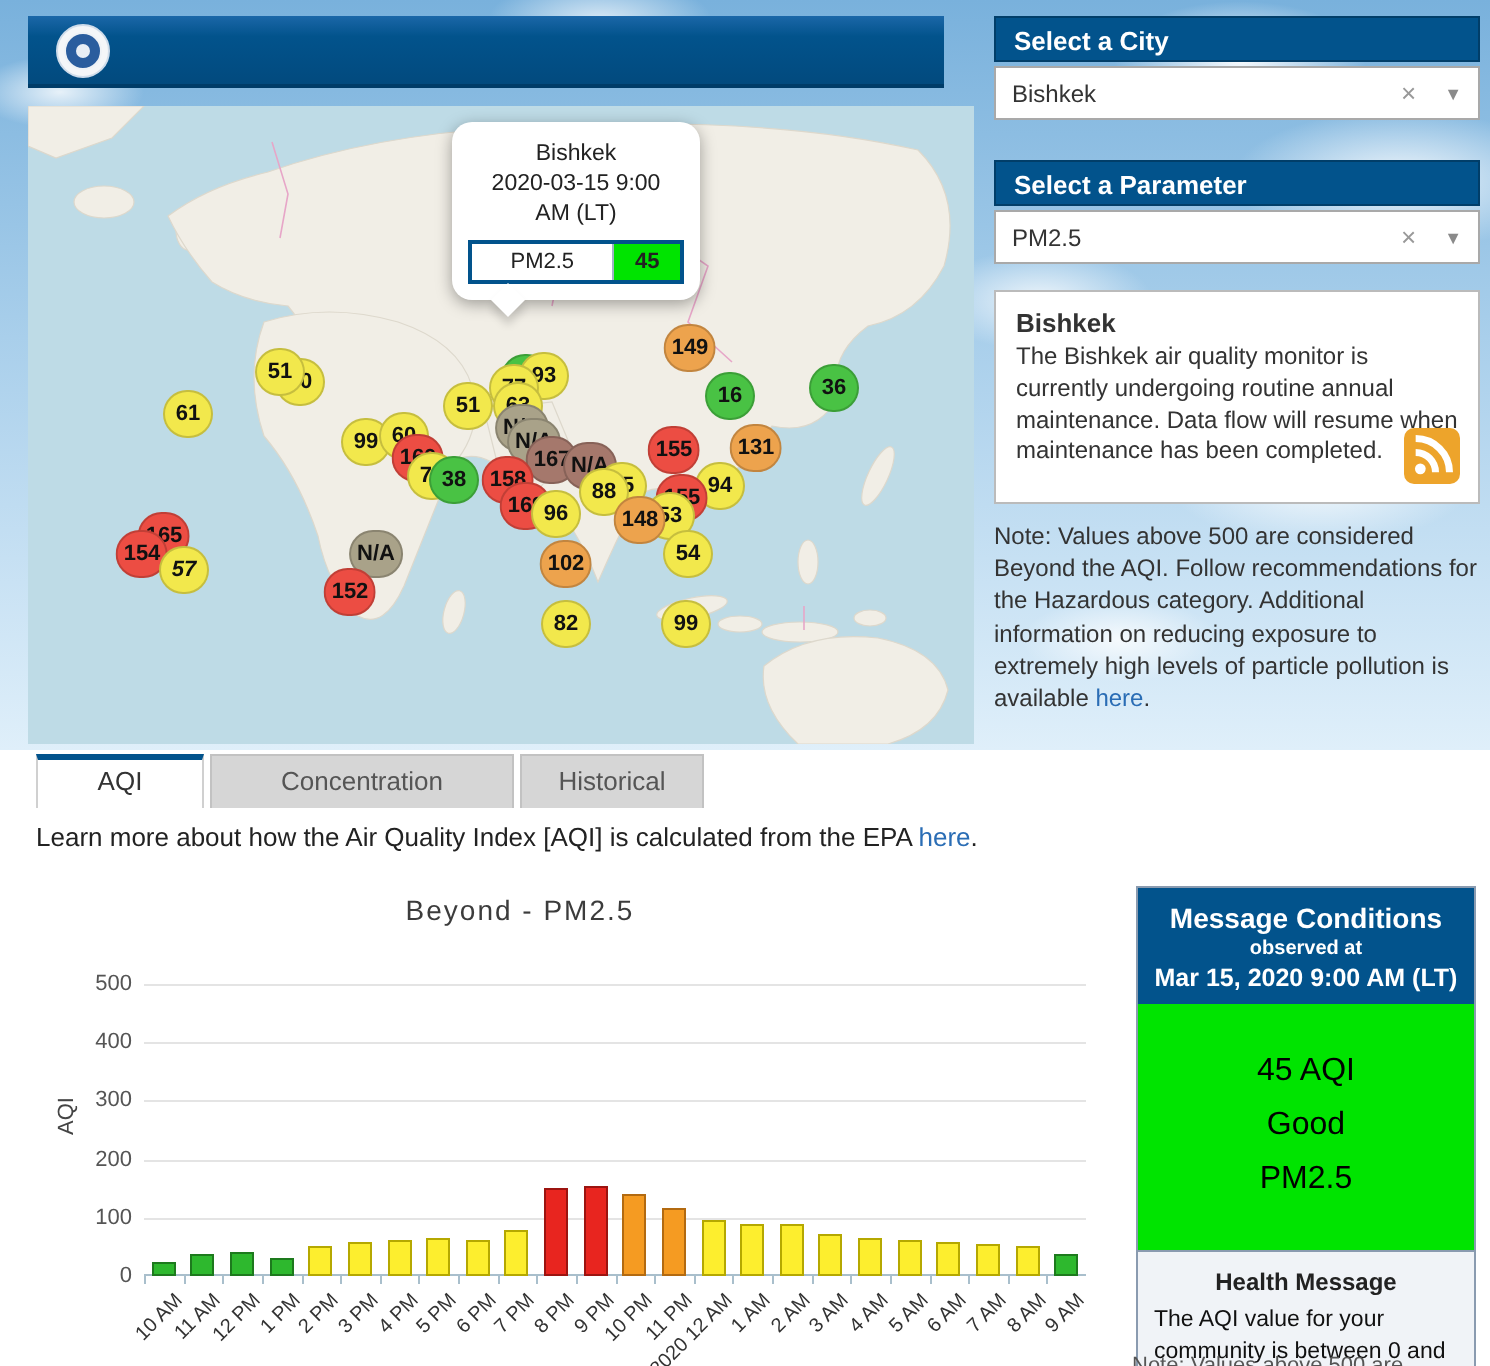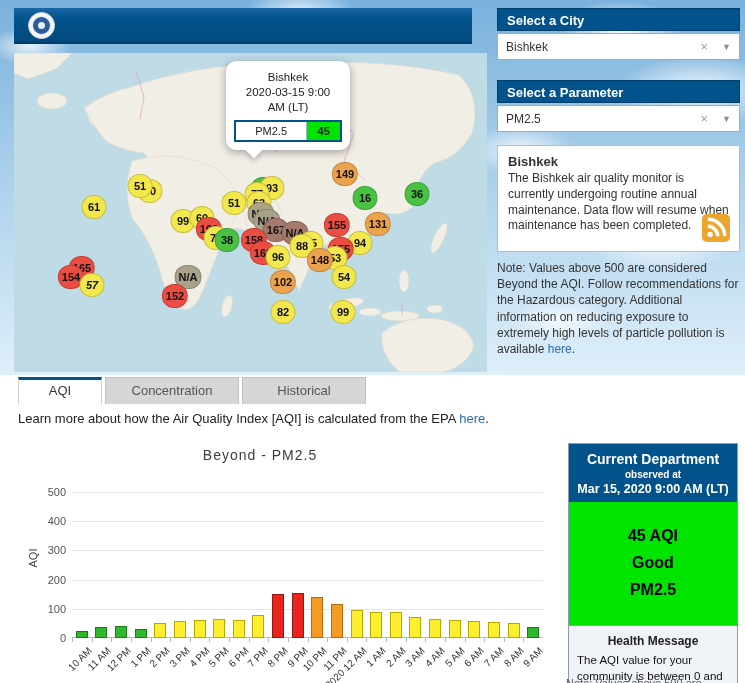--- a/index.html
+++ b/index.html
@@ -130,21 +130,21 @@
     transform:translateX(-100%) rotate(-45deg); transform-origin:100% 0; }
 
   
   .cc { position:absolute; left:568px; top:443px; width:170px; border:1px solid #8a9bb0;
     background:#fff; }
   .cc-head { background:#02538c; color:#fff; text-align:center; padding:7px 4px 6px 4px; }
   .cc-head-1 { font-size:14px; font-weight:bold; }
   .cc-head-2 { font-size:10px; font-weight:bold; margin-top:2px; }
   .cc-head-3 { font-size:12.5px; font-weight:bold; margin-top:2px; }
   .cc-green { background:#00e400; text-align:center; padding:20px 4px 22px 4px; }
-  .cc-green div { font-size:16px; font-weight:bold; color:#000; line-height:27px; }
+  .cc-green div { font-size:16px; font-weight:normal; color:#000; line-height:27px; }
   .cc-health { background:#f0f3f7; padding:8px 8px 10px 8px; border-top:1px solid #8a9bb0; }
   .cc-health-title { text-align:center; font-weight:bold; font-size:12px; margin-bottom:5px; }
   .cc-health-text { font-size:11.5px; line-height:1.35; color:#111; }
   .cc-note { position:absolute; left:566px; top:677px; width:176px; font-size:11px; color:#555; }
 </style>
 </head>
 <body>
 
 <div class="sky"></div>
 
@@ -264,22 +264,22 @@
     </svg>
   </div>
 </div>
 
 <div class="note">
   <span>Note: Values above 500 are considered Beyond the AQI. Follow recommendations for the Hazardous category. Additional information on reducing exposure to extremely high levels of particle pollution is available </span><a class="link">here</a><span>.</span>
 </div>
 
 <div class="tabs">
   <div class="tab active" style="width:84px;">AQI</div>
-  <div class="tab" style="width:134px;">Concentration</div>
-  <div class="tab" style="width:124px;">Historical</div>
+  <div class="tab" style="width:152px;">Concentration</div>
+  <div class="tab" style="width:92px;">Historical</div>
 </div>
 
 <div class="learn">
   <span>Learn more about how the Air Quality Index [AQI] is calculated from the EPA </span><a class="link">here</a><span>.</span>
 </div>
 
 <div class="chart-title">Beyond - PM2.5</div>
 <div class="ylabel">AQI</div>
 <div id="yticks">
     <div class="ytick" style="left: 32px; top: 632px; position: absolute;">0</div>
@@ -366,21 +366,21 @@
     <div class="xlabel" style="left: 367.062px;">4 AM</div>
     <div class="xlabel" style="left: 386.688px;">5 AM</div>
     <div class="xlabel" style="left: 406.312px;">6 AM</div>
     <div class="xlabel" style="left: 425.938px;">7 AM</div>
     <div class="xlabel" style="left: 445.562px;">8 AM</div>
     <div class="xlabel" style="left: 465.188px;">9 AM</div>
   </div>
 
 <div class="cc">
   <div class="cc-head">
-    <div class="cc-head-1">Current Department</div>
+    <div class="cc-head-1">Message Conditions</div>
     <div class="cc-head-2">observed at</div>
     <div class="cc-head-3">Mar 15, 2020 9:00 AM (LT)</div>
   </div>
   <div class="cc-green">
     <div>45 AQI</div>
     <div>Good</div>
     <div>PM2.5</div>
   </div>
   <div class="cc-health">
     <div class="cc-health-title">Health Message</div>

